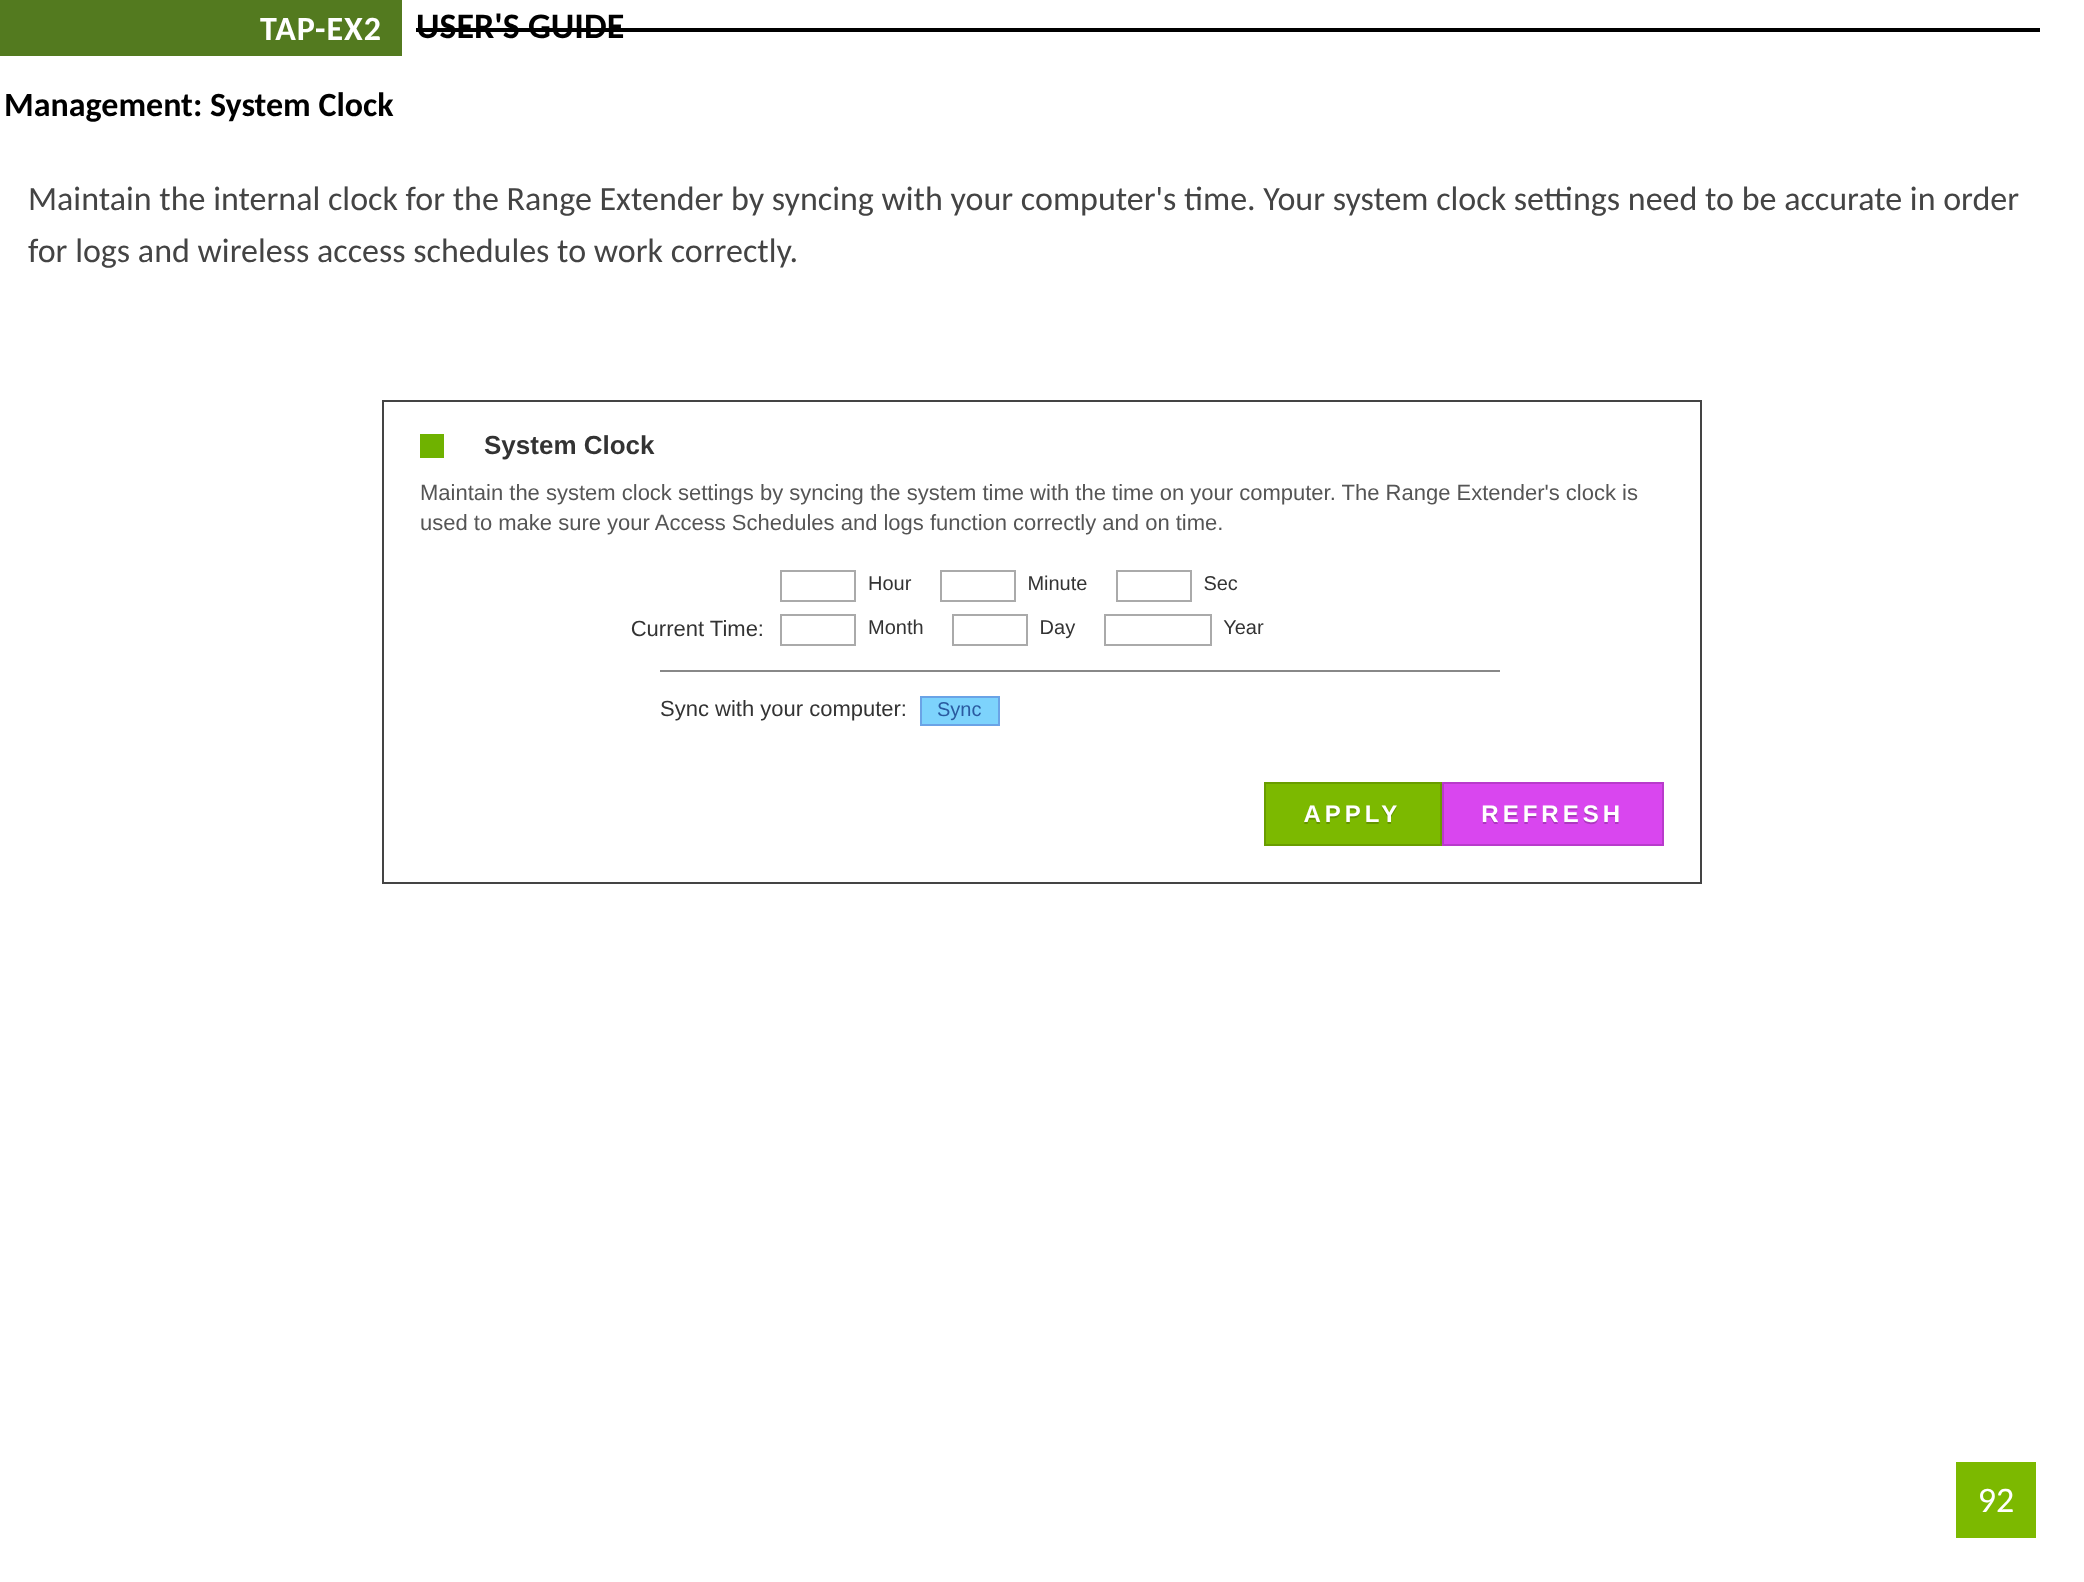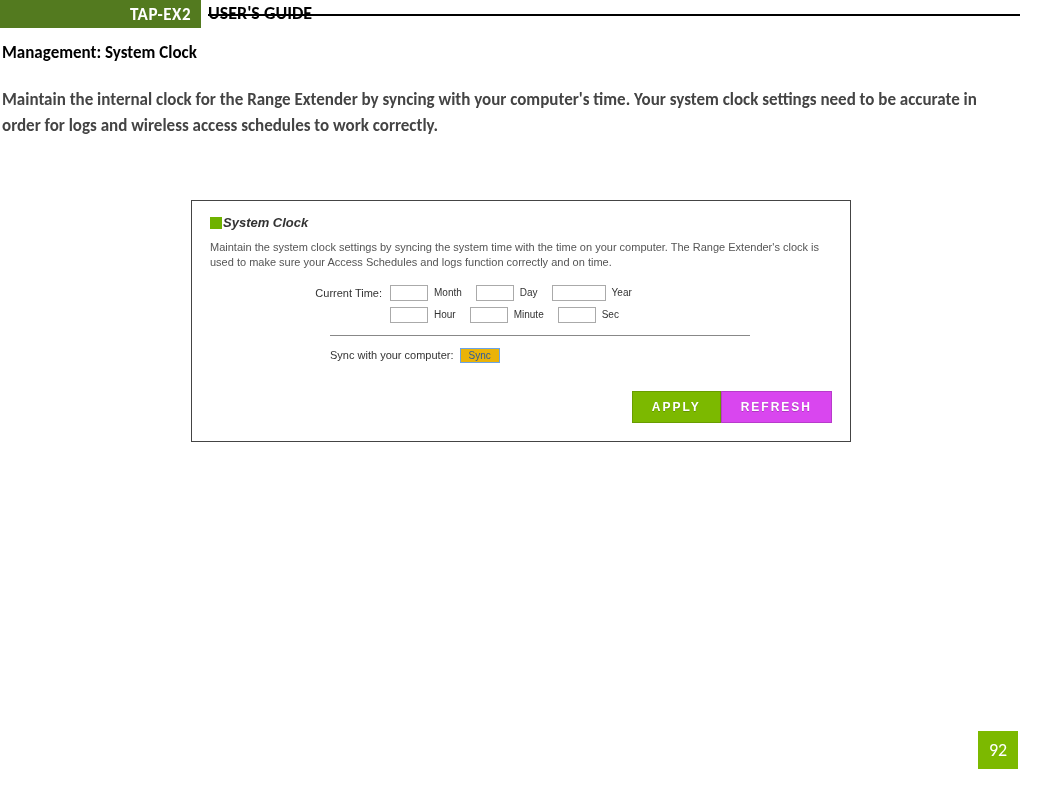--- a/index.html
+++ b/index.html
@@ -47,41 +47,39 @@
   .section-heading {
     font-weight: 700;
     font-size: 17px;
     color: #000;
     margin: 26px 12px 0 2px;
   }
   .body-text {
     font-size: 17px;
     color: #444;
     line-height: 1.5;
-    margin: 24px 24px 0 2px;
-    font-weight: bold;
+    margin: 24px 24px 0 14px;
   }
   .panel-wrap {
     margin-top: 62px;
     display: flex;
     justify-content: center;
   }
   .panel {
     width: 660px;
     border: 1px solid #444;
     background: #fff;
     padding: 14px 18px 18px 18px;
     font-family: Arial, sans-serif;
   }
   .panel-title-row {
     display: flex;
     align-items: center;
-    gap: 1px;
+    gap: 20px;
     margin-bottom: 10px;
-    font-style: italic;
   }
   .green-sq {
     width: 12px;
     height: 12px;
     background: #6fb200;
   }
   .panel-title {
     font-weight: 700;
     font-size: 13px;
     color: #333;
@@ -136,21 +134,21 @@
   }
   .sync-row {
     display: flex;
     align-items: center;
     font-size: 11px;
     margin-left: 120px;
     gap: 6px;
   }
   .sync-btn {
     border: 1px solid #6aa3e6;
-    background: #eab308;
+    background: #7dd3fc;
     color: #2a5aa0;
     font-size: 10px;
     padding: 1px 8px;
     cursor: pointer;
   }
   .action-row {
     display: flex;
     justify-content: flex-end;
     margin-top: 28px;
   }
@@ -199,42 +197,42 @@
 
     <div class="panel-title-row">
       <div class="green-sq"></div>
       <div class="panel-title">System Clock</div>
     </div>
 
     <div class="panel-desc">Maintain the system clock settings by syncing the system time with the time on your computer. The Range Extender's clock is used to make sure your Access Schedules and logs function correctly and on time.</div>
 
     <div class="form-area">
       <div class="form-row">
+        <div class="row-label"></div>
+        <div class="inline-fields">
+          <input class="small-input" style="">
+          <span class="field-lbl">Hour</span>
+          <input class="small-input" style="">
+          <span class="field-lbl">Minute</span>
+          <input class="small-input" style="">
+          <span class="field-lbl">Sec</span>
+        </div>
+      </div>
+
+      <div class="form-row">
         <div class="row-label">Current Time:</div>
         <div class="inline-fields">
           <input class="small-input" style="">
           <span class="field-lbl">Month</span>
           <input class="small-input" style="">
           <span class="field-lbl">Day</span>
           <input class="small-input wide-input" style="">
           <span class="field-lbl">Year</span>
         </div>
       </div>
-
-      <div class="form-row">
-        <div class="row-label"></div>
-        <div class="inline-fields">
-          <input class="small-input" style="">
-          <span class="field-lbl">Hour</span>
-          <input class="small-input" style="">
-          <span class="field-lbl">Minute</span>
-          <input class="small-input" style="">
-          <span class="field-lbl">Sec</span>
-        </div>
-      </div>
     </div>
 
     <div class="divider-line"></div>
 
     <div class="sync-row">
       <span>Sync with your computer:</span>
       <button class="sync-btn">Sync</button>
     </div>
 
     <div class="action-row">

